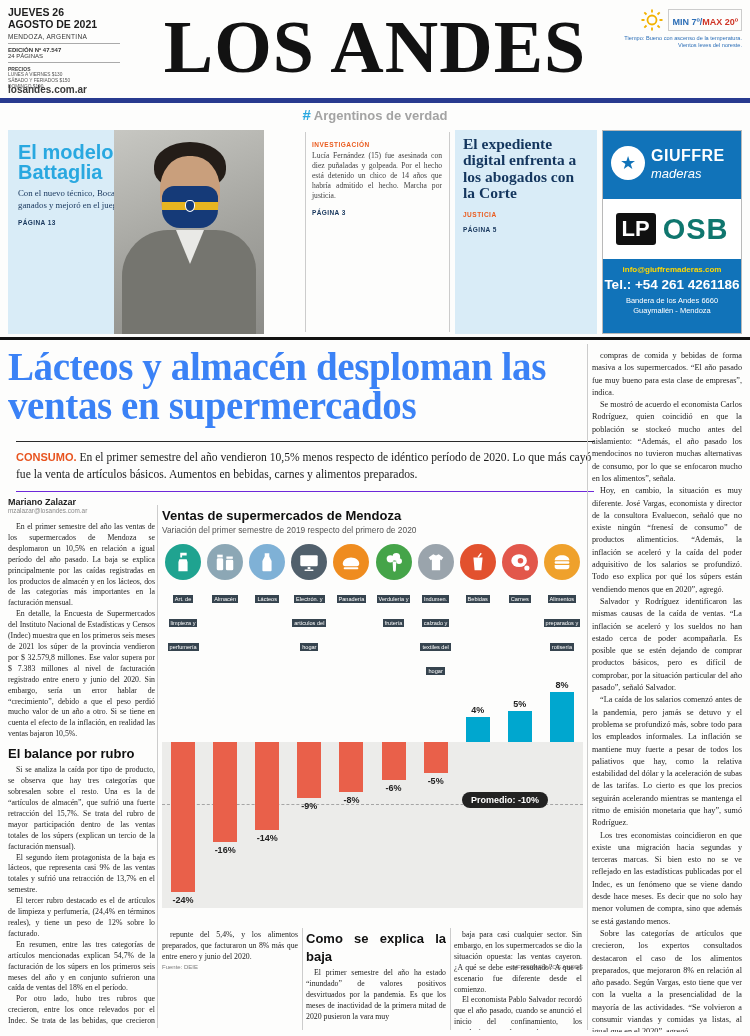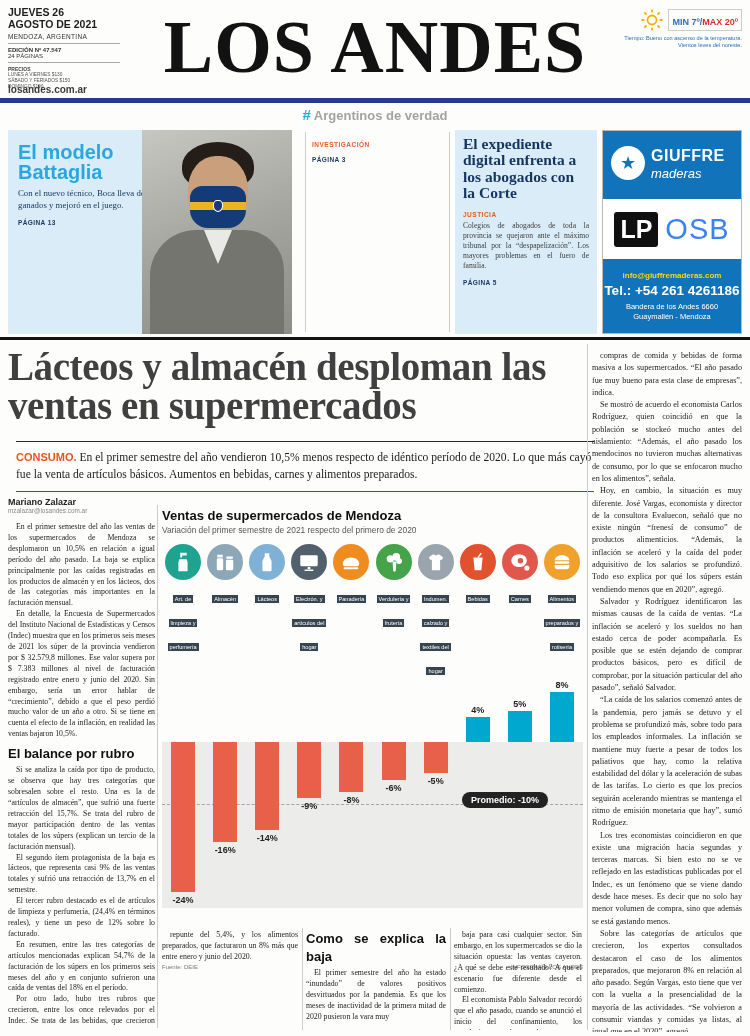--- a/index.html
+++ b/index.html
@@ -24,21 +24,21 @@
   .sun{width:24px;height:24px}
   .temps{border:1px solid #ccc;padding:1px 3px;white-space:nowrap;font-family:"Liberation Sans",sans-serif}
   .temp-min{color:#2d6fb7;font-weight:bold;font-size:9px}
   .temp-max{color:#cf3426;font-weight:bold;font-size:9px}
   .forecast{font-family:"Liberation Sans",sans-serif;font-size:5.6px;color:#2d6fb7;line-height:1.3;margin-top:3px;text-align:right}
   .blue-bar{left:0;top:98px;width:750px;height:5px;background:#283a8f}
   .tagline-row{left:0;top:106px;width:750px;text-align:center;font-family:"Liberation Sans",sans-serif;font-weight:bold;font-size:13px;color:#a3a3a3}
   .hash{color:#2aa9e0;font-size:15px;margin-right:3px}
 
   
-  .story-b{left:8px;top:130px;width:284px;height:204px;background:#d9ecf7}
+  .story-b{left:8px;top:130px;width:256px;height:204px;background:#d9ecf7}
   .story-b-text{position:absolute;left:10px;top:12px;width:138px}
   .story-b h2{color:#29a8e0;font-family:"Liberation Sans",sans-serif;font-size:20px;line-height:1.02;font-weight:bold}
   .story-b-sum{font-size:8.8px;color:#17365c;margin-top:4px;line-height:1.4}
   .pageref{font-family:"Liberation Sans",sans-serif;font-size:6.5px;font-weight:bold;color:#17365c;margin-top:8px;letter-spacing:.4px}
   .photo{position:absolute;right:0;top:0;width:150px;height:204px;background:linear-gradient(160deg,#c7c7c2 0%,#a3a39e 55%,#8c8c88 100%);overflow:hidden}
   .ph-hair{position:absolute;left:40px;top:12px;width:72px;height:48px;background:#241d18;border-radius:50% 50% 42% 42%}
   .ph-face{position:absolute;left:46px;top:26px;width:60px;height:72px;background:#c99f7c;border-radius:46% 46% 44% 44%}
   .ph-mask{position:absolute;left:48px;top:56px;width:56px;height:42px;background:#153a78;border-radius:12px 12px 18px 18px}
   .ph-band{position:absolute;left:48px;top:72px;width:56px;height:8px;background:#e8b520}
   .ph-crest{position:absolute;left:71px;top:70px;width:10px;height:12px;background:#153a78;border:1px solid #fff;border-radius:50% 50% 60% 60%}
@@ -51,30 +51,30 @@
   .story3{left:455px;top:130px;width:142px;height:204px;background:#d9ecf7;padding:6px 8px}
   .vline{width:1px;background:#ccc}
 
   
   .ad{left:602px;top:130px;width:140px;height:204px;border:1px solid #b9b9b9;display:flex;flex-direction:column}
   .ad-top{background:#1173b9;height:68px;position:relative;color:#fff}
   .ad-star{position:absolute;left:8px;top:15px;width:34px;height:34px;background:#fff;color:#1173b9;border-radius:50%;display:flex;align-items:center;justify-content:center;font-size:18px}
   .ad-brand{position:absolute;left:48px;top:16px;font-family:"Liberation Sans",sans-serif;font-weight:bold;font-size:16px;letter-spacing:.5px}
   .ad-brand-sub{position:absolute;left:48px;top:35px;font-family:"Liberation Sans",sans-serif;font-size:13px;font-style:italic}
   .ad-mid{background:#fff;height:60px;display:flex;align-items:center;justify-content:center;gap:7px}
-  .lp-box{background:#101010;color:#fff;font-family:"Liberation Sans",sans-serif;font-weight:bold;font-size:25px;padding:3px 6px;border-radius:3px}
-  .osb{font-family:"Liberation Sans",sans-serif;font-weight:normal;font-size:29px;color:#3b82f6;letter-spacing:1px}
-  .ad-bot{background:#1173b9;flex:1;color:#fff;text-align:center;font-family:"Liberation Sans",sans-serif;padding-top:12px}
+  .lp-box{background:#101010;color:#fff;font-family:"Liberation Sans",sans-serif;font-weight:bold;font-size:22px;padding:3px 6px;border-radius:3px}
+  .osb{font-family:"Liberation Sans",sans-serif;font-weight:bold;font-size:29px;color:#0f766e;letter-spacing:1px}
+  .ad-bot{background:#1173b9;flex:1;color:#fff;text-align:center;font-family:"Liberation Sans",sans-serif;padding-top:6px}
   .ad-email{color:#ffd800;font-size:8px;font-weight:bold}
   .ad-phone{font-size:13.5px;font-weight:bold;margin:3px 0 4px}
   .ad-addr{font-size:7.5px;line-height:1.35}
 
   
   .black-rule{left:0;top:337px;width:750px;height:3px;background:#121212}
-  .main-headline{left:8px;top:347px;width:580px;font-size:39px;line-height:1;font-weight:bold;color:#404040;letter-spacing:-.4px}
+  .main-headline{left:8px;top:347px;width:580px;font-size:39px;line-height:1;font-weight:bold;color:#3b82f6;letter-spacing:-.4px}
   .deck{left:16px;top:441px;width:578px;border-top:1.5px solid #2a2a2a;border-bottom:1px solid #6d28d9;padding:8px 0 7px;font-size:11.6px;line-height:1.45;color:#1c1c1c}
   .kicker2{color:#e8541f;font-weight:bold;font-family:"Liberation Sans",sans-serif;font-size:11px}
   .byline{left:8px;top:497px;width:147px}
   .by-name{font-family:"Liberation Sans",sans-serif;font-weight:bold;font-size:9px;color:#222}
   .by-mail{font-family:"Liberation Sans",sans-serif;font-size:6.4px;color:#8a8a8a}
   .bodytext{font-size:7.8px;line-height:1.4;text-align:justify;color:#1c1c1c}
   .bodytext p{margin:0;text-indent:8px}
   .body-subhead{font-family:"Liberation Sans",sans-serif;font-weight:bold;font-size:13px;margin:5px 0 2px;color:#101010}
   .col-left{left:8px;top:522px;width:147px;height:506px;overflow:hidden}
   .col2{left:162px;top:930px;width:136px;height:100px;overflow:hidden}
@@ -157,29 +157,29 @@
       <div class="ph-mask"></div>
       <div class="ph-band"></div>
       <div class="ph-crest"></div>
     </div>
   </article>
 
   <div class="abs vline" style="left:305px;top:132px;height:200px"></div>
 
   <article class="abs story2">
     <p class="kicker">INVESTIGACIÓN</p>
+    <p class="story-sum">Lucía Fernández (15) fue asesinada con diez puñaladas y golpeada. Por el hecho está detenido un chico de 14 años que habría admitido el hecho. Marcha por justicia.</p>
     <p class="pageref">PÁGINA 3</p>
   </article>
 
   <div class="abs vline" style="left:449px;top:132px;height:200px"></div>
 
   <article class="abs story3">
     <h2>El expediente digital enfrenta a los abogados con la Corte</h2>
     <p class="kicker">JUSTICIA</p>
-    <p class="story-sum">Colegios de abogados de toda la provincia se quejaron ante el máximo tribunal por la “despapelización”. Los mayores problemas en el fuero de familia.</p>
     <p class="pageref">PÁGINA 5</p>
   </article>
 
   <aside class="abs ad">
     <div class="ad-top">
       <span class="ad-star">★</span>
       <span class="ad-brand">GIUFFRE</span>
       <span class="ad-brand-sub">maderas</span>
     </div>
     <div class="ad-mid">
@@ -223,21 +223,21 @@
         <p>Si se analiza la caída por tipo de producto, se observa que hay tres categorías que sobresalen sobre el resto. Una es la de “artículos de almacén”, que sufrió una fuerte retracción del 15,7%. Se trata del rubro de mayor participación dentro de las ventas totales de los súpers (explican un tercio de la facturación mensual).</p>
         <p>El segundo ítem protagonista de la baja es lácteos, que representa casi 9% de las ventas totales y sufrió una retracción de 13,7% en el semestre.</p>
         <p>El tercer rubro destacado es el de artículos de limpieza y perfumería, (24,4% en términos reales), y tiene un peso de 12% sobre lo facturado.</p>
         <p>En resumen, entre las tres categorías de artículos mencionadas explican 54,7% de la facturación de los súpers en los primeros seis meses del año y en conjunto sufrieron una caída de ventas del 18% en el período.</p>
         <p>Por otro lado, hubo tres rubros que crecieron, entre los once relevados por el Indec. Se trata de las bebidas, que crecieron 4,4% en ventas respecto al año pasado, las carnes, con un</p>
       </div>
   </div>
 
   <figure class="abs chart" style="margin:0">
     <div class="chart-title">Ventas de supermercados de Mendoza</div>
-    <div class="chart-sub">Variación del primer semestre de 2021 respecto del primero de 2020</div>
+    <div class="chart-sub">Variación del primer semestre de 2019 respecto del primero de 2020</div>
     <div id="chart-cols">
         <div class="ccol">
           <div class="cicon" style="background: rgb(31, 163, 144); color: rgb(31, 163, 144);">
             <svg viewBox="0 0 24 24">
               <path fill="#fff" d="M9 2h7v3h-5v2h-2zM8 9h8l1 3v10H7V12z"></path>
             </svg>
           </div>
           <div class="cribbon-wrap"><span class="cribbon" style="background: rgb(54, 68, 79);">Art. de limpieza y perfumería</span></div>
         </div>
         <div class="ccol">

